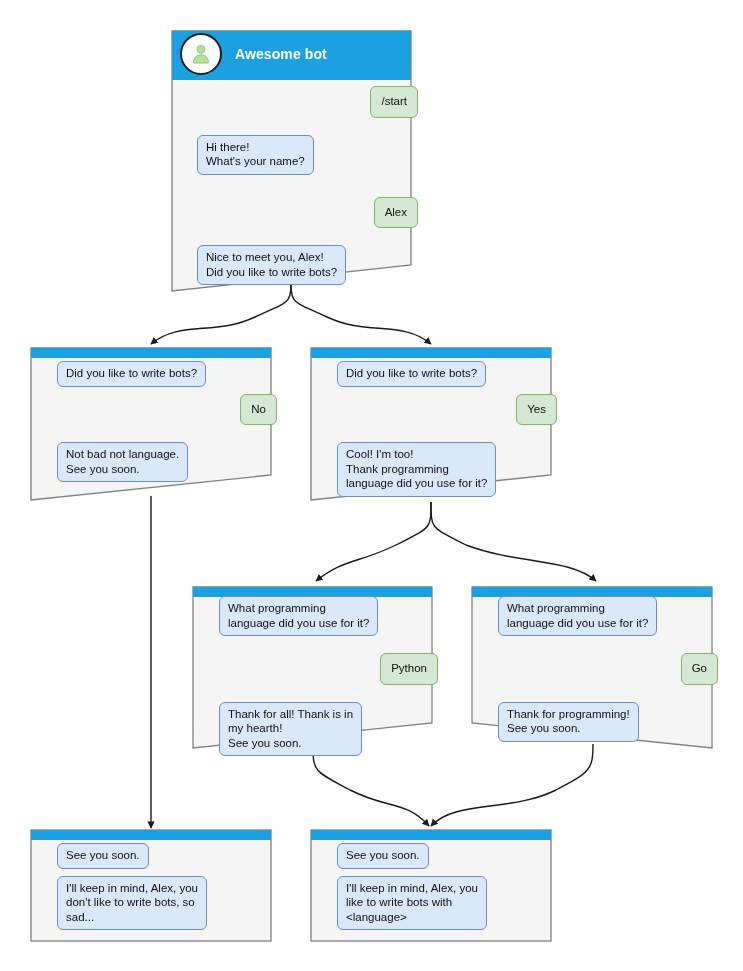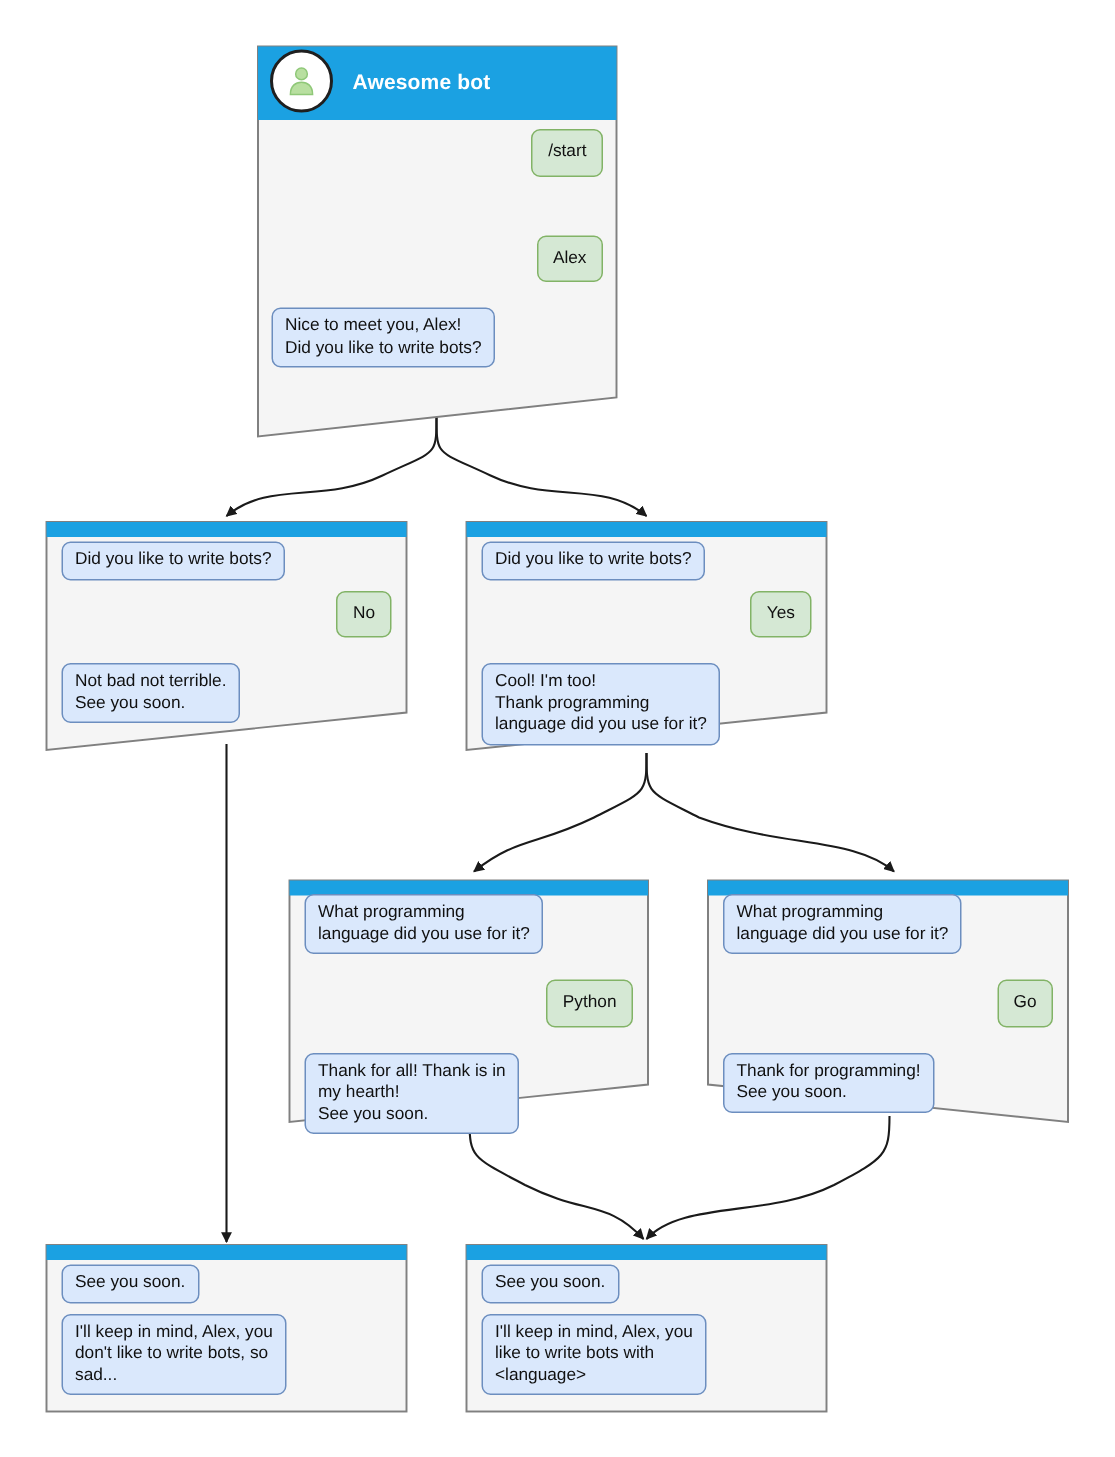--- a/index.html
+++ b/index.html
@@ -90,21 +90,21 @@
     position: absolute;
     left: 0;
     top: 0;
     width: 100%;
     height: 9px;
   }
 
   
   .bubbles {
     position: absolute;
-    left: 0;
+    left: 16px;
     width: 100%;
     box-sizing: border-box;
     padding: 0 11px;
     display: flex;
     flex-direction: column;
   }
   .bubble {
     display: inline-block;
     max-width: 86%;
     box-sizing: border-box;
@@ -169,20 +169,22 @@
           <svg width="24" height="24" viewBox="0 0 24 24">
             <circle cx="12" cy="7.3" r="3.9" fill="#b8dfa0" stroke="#8fc878" stroke-width="1"></circle>
             <path d="M4.6 21 C4.6 15.3 8 12.8 12 12.8 C16 12.8 19.4 15.3 19.4 21 Z" fill="#b8dfa0" stroke="#8fc878" stroke-width="1"></path>
           </svg>
         </div>
         <div class="bot-title">Awesome bot</div>
       </div>
       <div class="bubbles" style="top:57px;">
         <div class="bubble user">/start</div>
         <div class="gap-m"></div>
+        <div class="bubble bot">Hi there!
+What's your name?</div>
         <div class="gap-l"></div>
         <div class="bubble user">Alex</div>
         <div class="gap-m"></div>
         <div class="bubble bot">Nice to meet you, Alex!
 Did you like to write bots?</div>
       </div>
     </div>
   </div>
 
   <div class="card" style="left:30px; top:347px; width:242px; height:155px;">
@@ -190,21 +192,21 @@
       <polygon points="1,1 241,1 241,128 1,153" fill="#f5f5f5" stroke="#808080" stroke-width="1.3"></polygon>
       <rect x="1" y="1" width="240" height="10" fill="#1ba1e2"></rect>
     </svg>
     <div class="card-content">
       <div class="strip-header"></div>
       <div class="bubbles" style="top:14px;">
         <div class="bubble bot">Did you like to write bots?</div>
         <div class="gap-s"></div>
         <div class="bubble user">No</div>
         <div class="gap-m"></div>
-        <div class="bubble bot">Not bad not terrible.
+        <div class="bubble bot">Not bad not language.
 See you soon.</div>
       </div>
     </div>
   </div>
 
   <div class="card" style="left:310px; top:347px; width:242px; height:155px;">
     <svg class="card-shape" viewBox="0 0 242 155" preserveAspectRatio="none">
       <polygon points="1,1 241,1 241,128 1,153" fill="#f5f5f5" stroke="#808080" stroke-width="1.3"></polygon>
       <rect x="1" y="1" width="240" height="10" fill="#1ba1e2"></rect>
     </svg>

